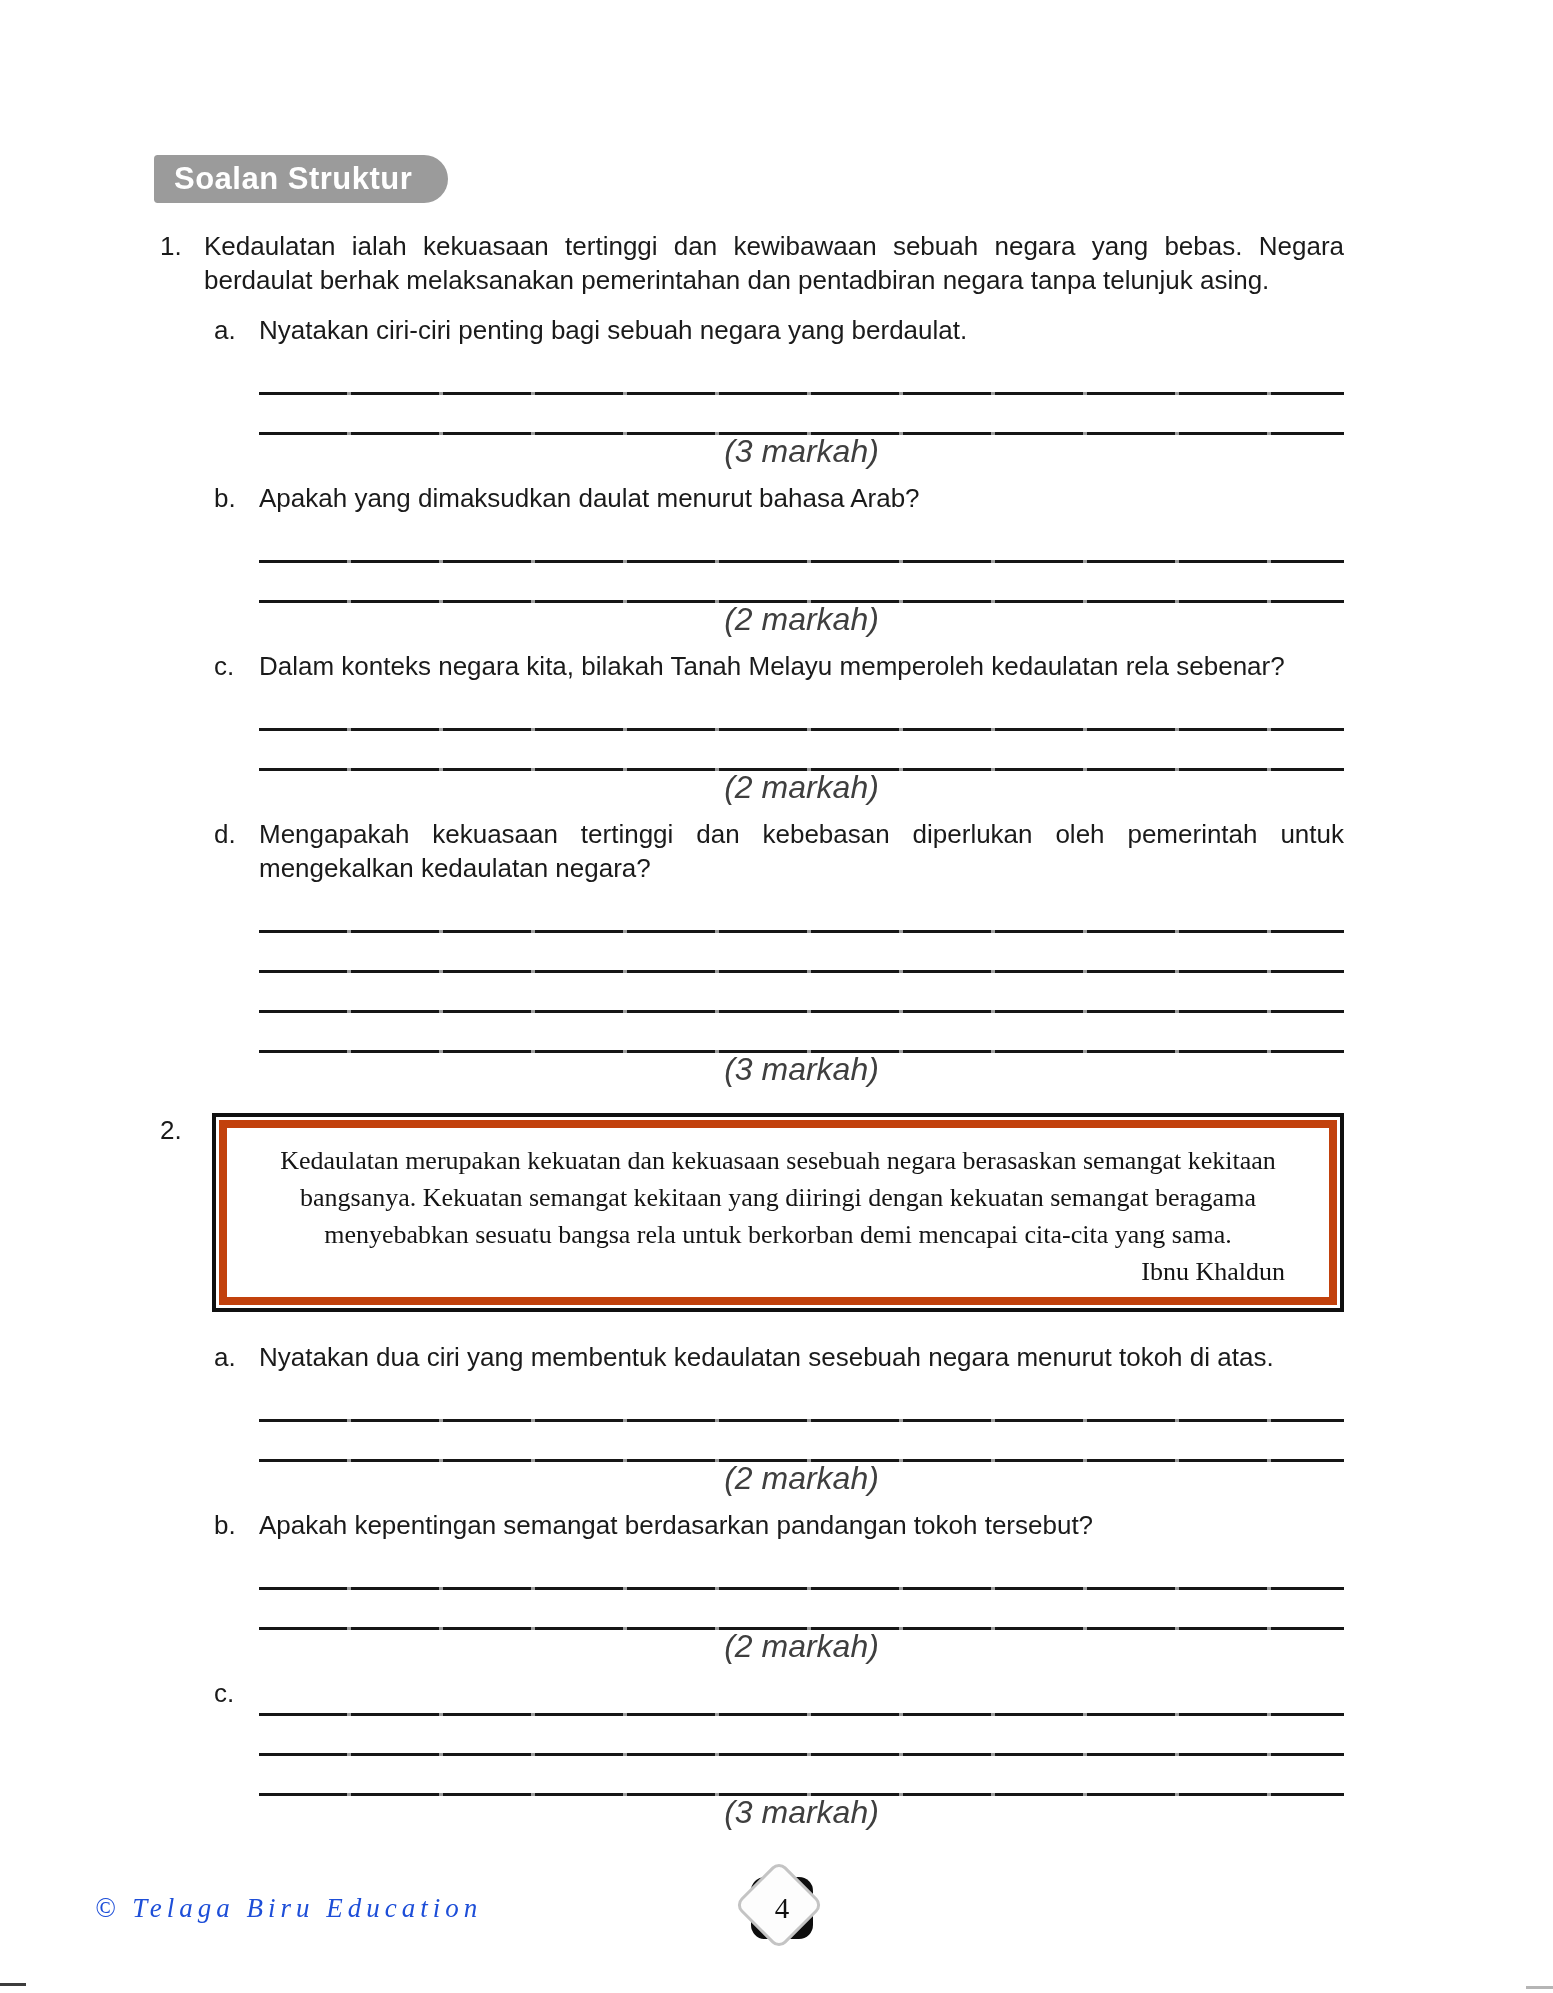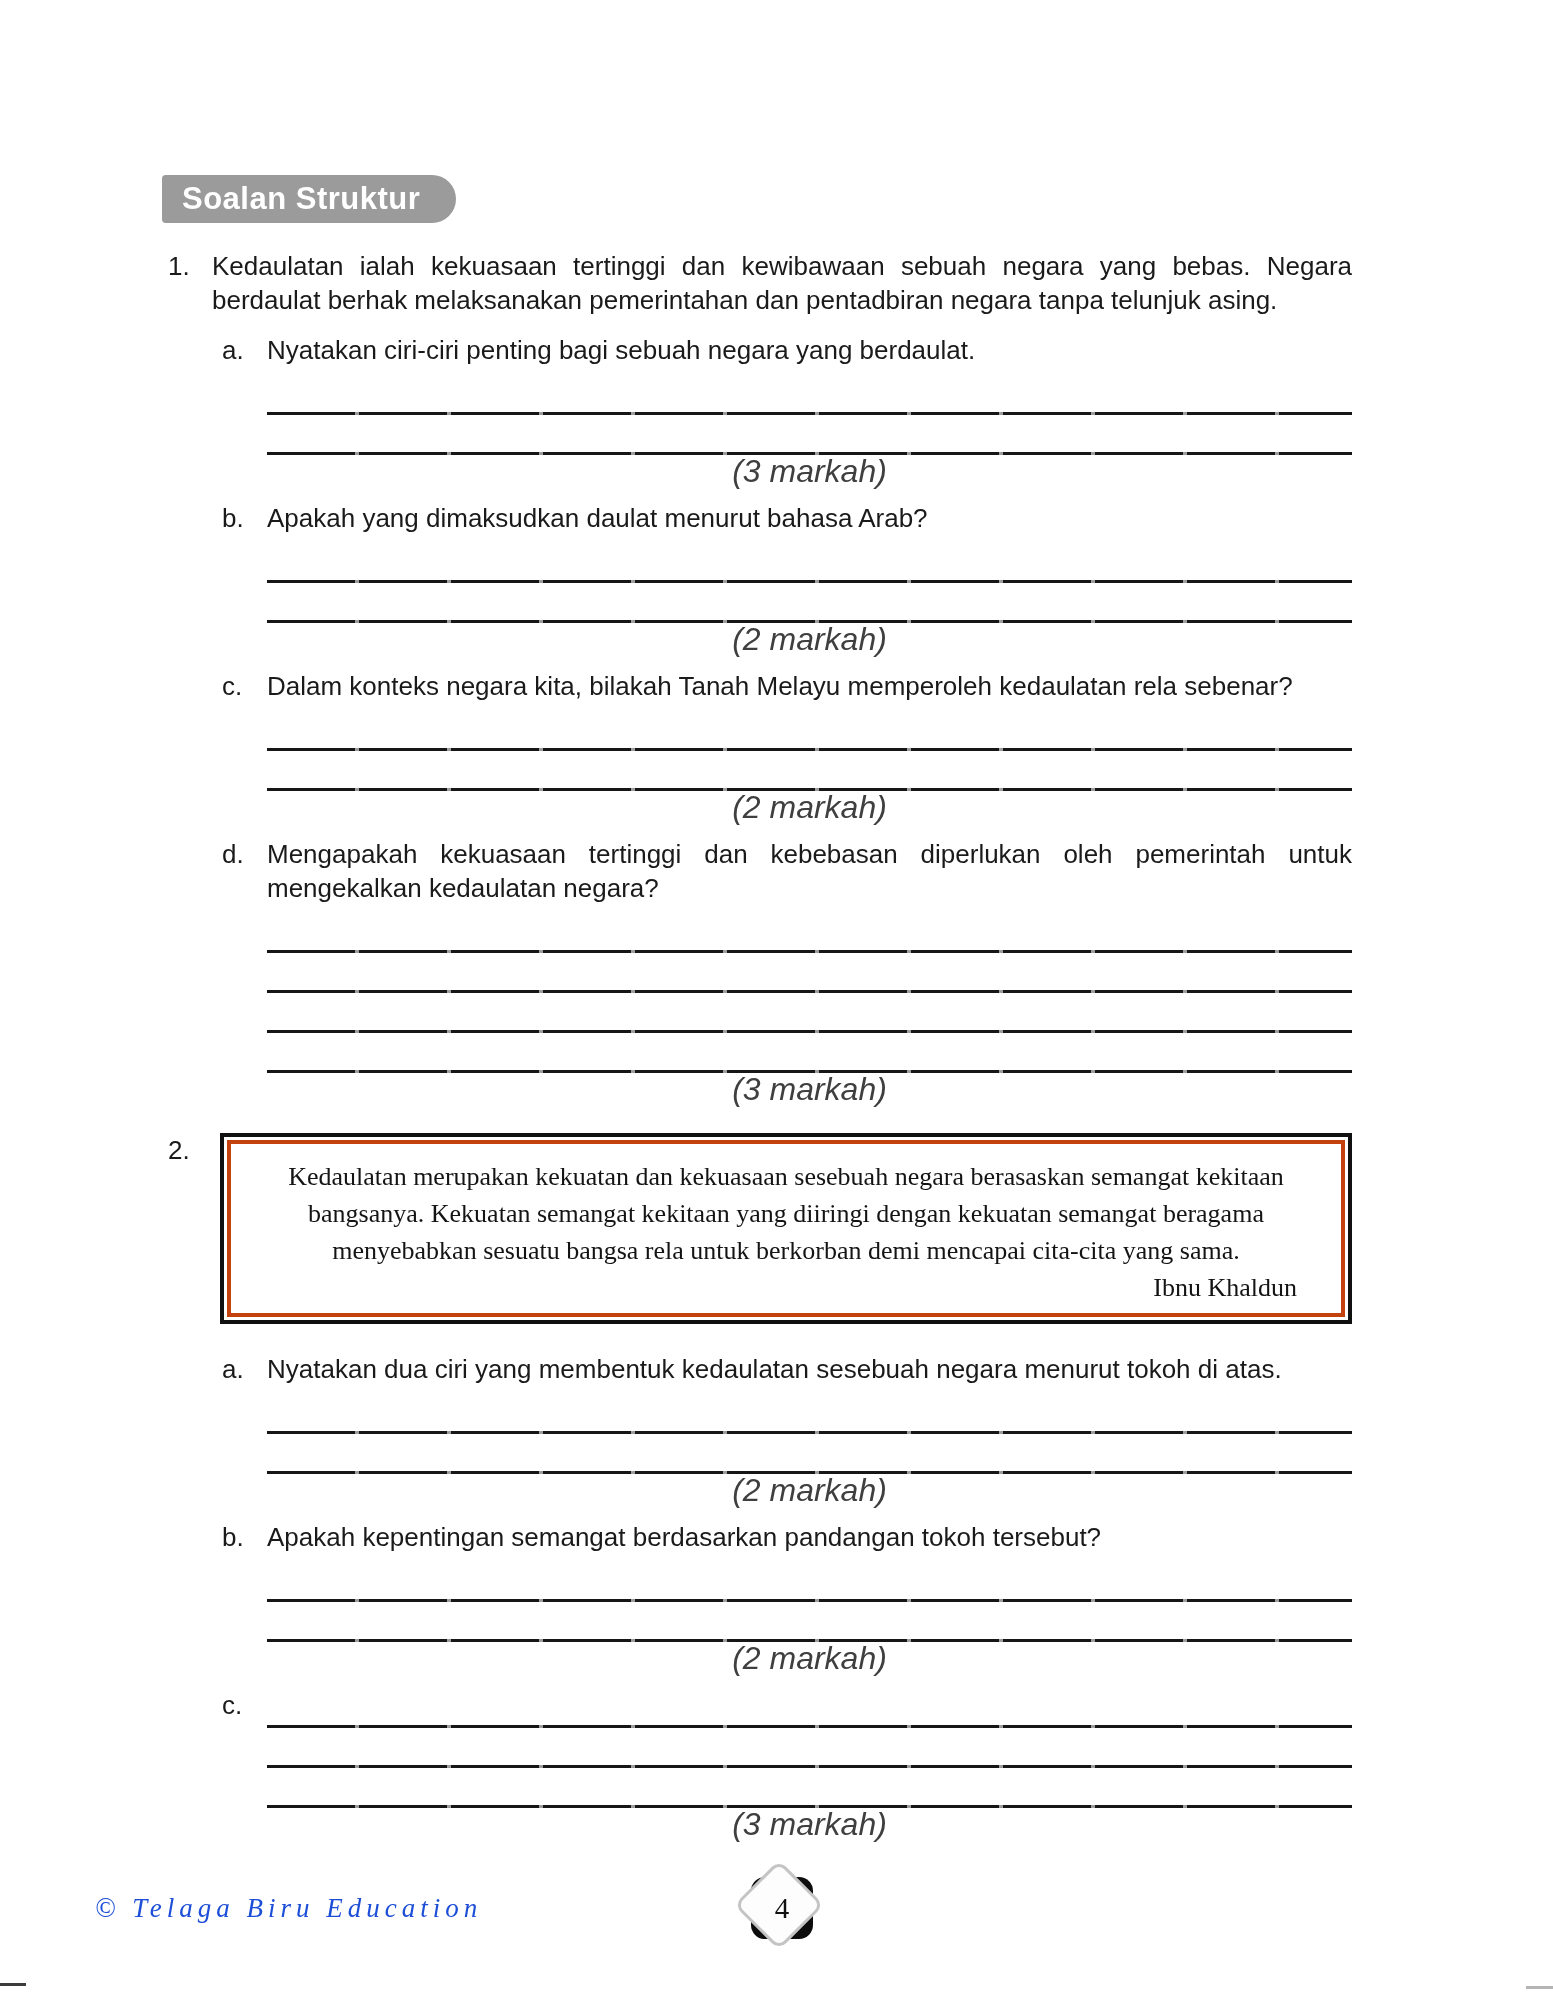--- a/index.html
+++ b/index.html
@@ -3,21 +3,21 @@
 <meta charset="utf-8">
 <style>
   * { box-sizing: border-box; }
   html,body { margin:0; padding:0; }
   body {
     width:1553px; height:1993px; position:relative;
     background:#ffffff; color:#1a1a1a;
     font-family:"Liberation Sans", sans-serif;
     overflow:hidden;
   }
-  .content { position:absolute; left:162px; top:155px; width:1190px;margin-top:20px; }
+  .content { position:absolute; left:154px; top:155px; width:1190px; }
 
   
   .badge {
     display:inline-block; background:#9b9b9b; color:#ffffff;
     font-weight:700; font-size:31px; line-height:48px;
     padding:0 36px 0 20px; border-radius:4px 26px 26px 4px;
     letter-spacing:.5px;
   }
 
   
@@ -39,21 +39,21 @@
   }
   .marks {
     font-size:32px; font-style:italic; color:#3f3f3f;
     text-align:center; line-height:28px; margin-top:2px;
   }
 
   
   .quote-row { position:relative; margin-top:30px; margin-bottom:28px; }
   .q2num { position:absolute; left:-44px; bottom:-4px; font-size:26px; }
   .quote-outer { margin-left:8px; border:4px solid #101010; padding:3px; background:#fff; }
-  .quote-inner { border:4px solid #c2410c; padding:14px 30px 6px; }
+  .quote-inner { border:8px solid #c2410c; padding:14px 30px 6px; }
   .quote-text {
     font-family:"Liberation Serif", serif; font-size:26px; line-height:37px;
     text-align:center; margin:0; color:#141414;
   }
   .quote-attr {
     font-family:"Liberation Serif", serif; font-size:26px;
     text-align:right; padding:4px 14px 4px 0; color:#141414;
   }
 
   

